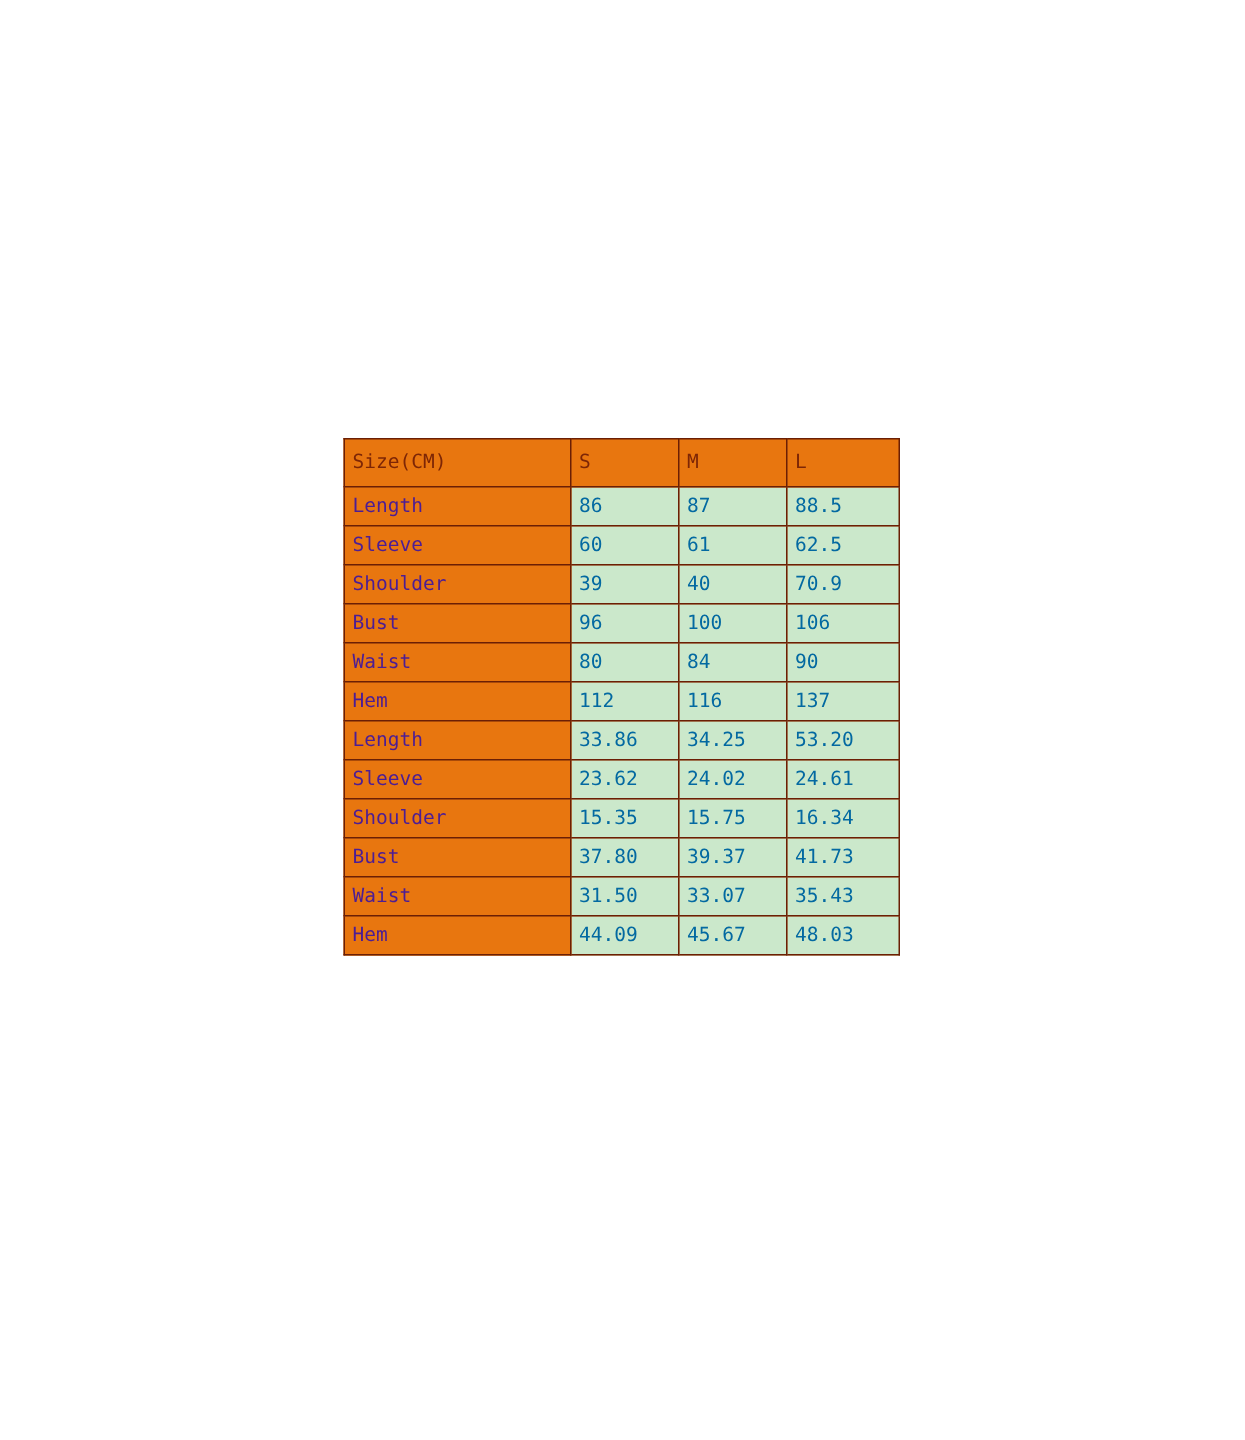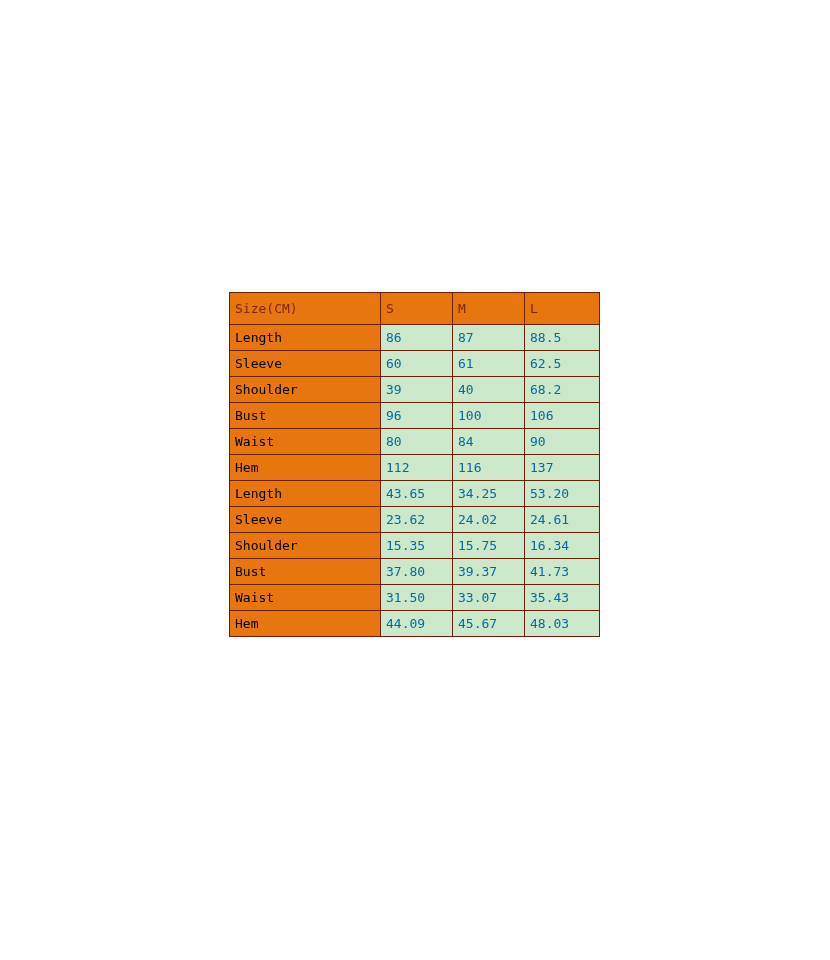--- a/index.html
+++ b/index.html
@@ -56,21 +56,21 @@
   
   tr.section-header td {
     background: #e8760f;
     color: #7d2606;
     height: 31px;
   }
 
   
   td.row-label {
     background: #e8760f;
-    color: #000000;
+    color: #4c1d95;
   }
 
   
   td.value {
     background: #cbe8cb;
     color: #0369a1;
   }
 </style>
 </head>
 <body>
@@ -101,21 +101,21 @@
           <tr class="data-row">
             <td class="row-label">Sleeve</td>
             <td class="value">60</td>
             <td class="value">61</td>
             <td class="value">62.5</td>
           </tr>
           <tr class="data-row">
             <td class="row-label">Shoulder</td>
             <td class="value">39</td>
             <td class="value">40</td>
-            <td class="value">68.2</td>
+            <td class="value">70.9</td>
           </tr>
           <tr class="data-row">
             <td class="row-label">Bust</td>
             <td class="value">96</td>
             <td class="value">100</td>
             <td class="value">106</td>
           </tr>
           <tr class="data-row">
             <td class="row-label">Waist</td>
             <td class="value">80</td>
@@ -123,21 +123,21 @@
             <td class="value">90</td>
           </tr>
           <tr class="data-row">
             <td class="row-label">Hem</td>
             <td class="value">112</td>
             <td class="value">116</td>
             <td class="value">137</td>
           </tr>
           <tr class="data-row">
             <td class="row-label">Length</td>
-            <td class="value">43.65</td>
+            <td class="value">33.86</td>
             <td class="value">34.25</td>
             <td class="value">53.20</td>
           </tr>
           <tr class="data-row">
             <td class="row-label">Sleeve</td>
             <td class="value">23.62</td>
             <td class="value">24.02</td>
             <td class="value">24.61</td>
           </tr>
           <tr class="data-row">

